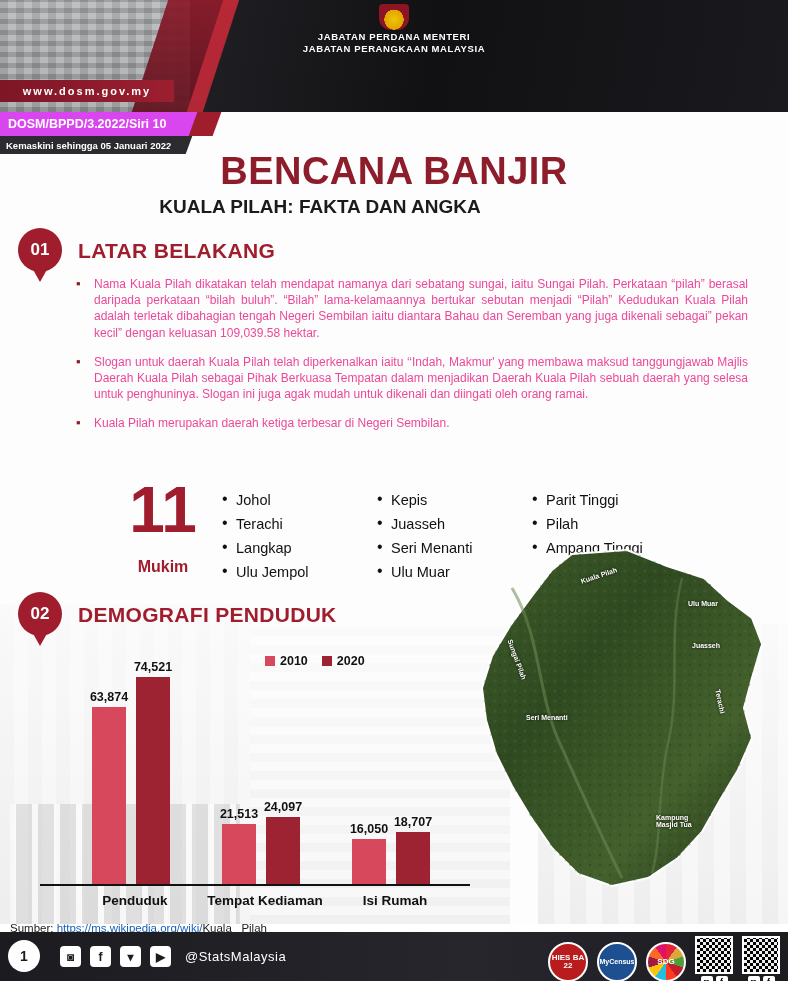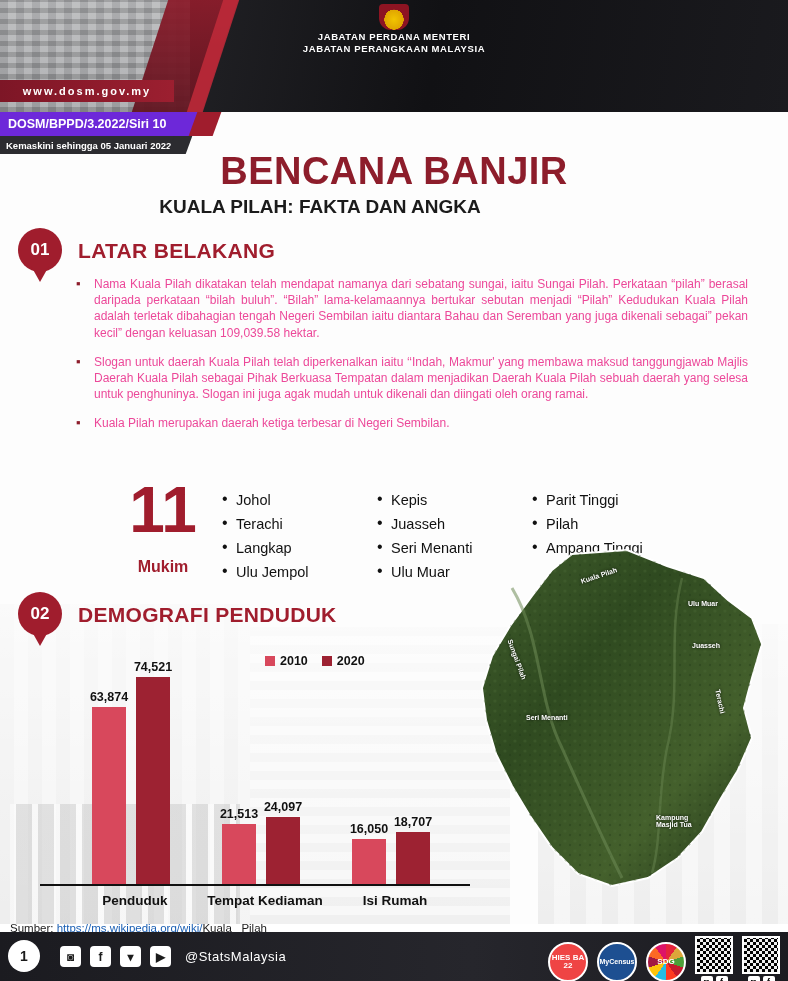--- a/index.html
+++ b/index.html
@@ -70,21 +70,21 @@
   .newsletter-word {
     position:absolute; left:0; top:50px; width:788px; text-align:center;
     font-size:52px; font-weight:bold; letter-spacing:-1px; line-height:1;
   }
   .news-part { color:#ffffff; }
   .letter-part { color:#bdbdbd; font-weight:bold; }
 
   
   .siri-band {
     position:absolute; left:0; top:112px; width:205px; height:24px;
-    background:#6d28d9;
+    background:#d946ef;
     display:flex; align-items:center; padding-left:8px;
   }
   .siri-band span { color:#fff; font-size:12.5px; font-weight:bold; }
   .siri-band:after{
     content:""; position:absolute; right:-12px; top:0; width:24px; height:24px;
     background:#a01d2d; transform: skewX(-20deg);
   }
   .kemaskini {
     position:absolute; left:0; top:136px; width:180px; height:18px;
     background:#2c2c30; color:#fff; font-size:9.5px; font-weight:bold;
@@ -415,21 +415,21 @@
   <div class="soc">◙</div>
   <div class="soc">f</div>
   <div class="soc">▾</div>
   <div class="soc">▶</div>
   <div class="stats-handle">
     <span>@</span><b>Stats</b><span>Malaysia</span>
   </div>
 </div>
 
 <div class="foot-logos">
-  <div class="logo-box" style="background:#ef4444; border:2px solid #fff;">
+  <div class="logo-box" style="background:#b91c1c; border:2px solid #fff;">
     <span>HIES
 BA 22</span>
   </div>
   <div class="logo-box" style="background:#1d4f91; border:2px solid #fff; font-size:7px;">
     <span>MyCensus</span>
   </div>
   <div class="logo-box" style="background:
       conic-gradient(#e5243b 0 10%, #dda63a 10% 20%, #4c9f38 20% 30%, #c5192d 30% 40%, #ff3a21 40% 50%,
       #26bde2 50% 60%, #fcc30b 60% 70%, #a21942 70% 80%, #fd6925 80% 90%, #dd1367 90% 100%);
       border:2px solid #fff; color:#fff;">

